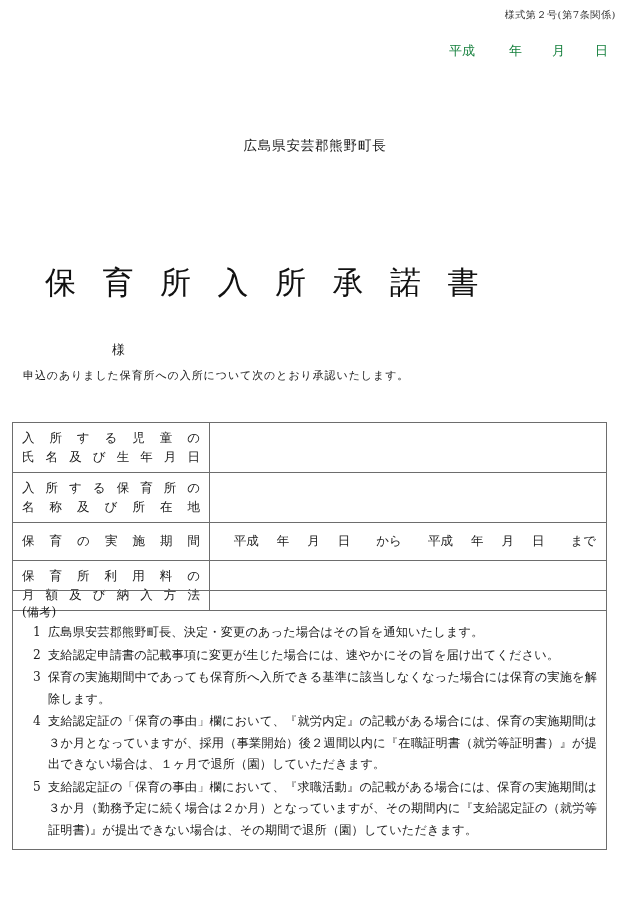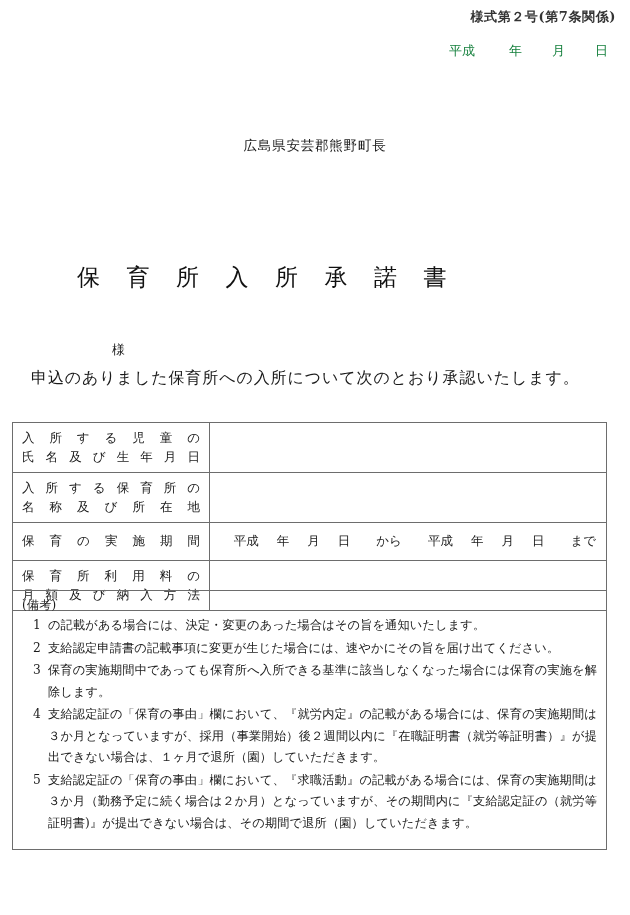--- a/index.html
+++ b/index.html
@@ -21,25 +21,24 @@
     width: 630px;
     height: 915px;
     overflow: hidden;
   }
 
   
   .form-no {
     position: absolute;
     top: 8px;
     right: 14px;
-    font-size: 13px;
+    font-size: 10px;
     letter-spacing: 0.6px;
     color: #333;
     white-space: nowrap;
-    font-weight: bold;
   }
 
   
   .date-line {
     position: absolute;
     top: 42px;
     right: 22px;
     font-size: 13px;
     color: #15803d;
     white-space: nowrap;
@@ -58,21 +57,21 @@
     letter-spacing: 0.8px;
   }
 
   
   .doc-title {
     position: absolute;
     top: 262px;
     left: 0;
     width: 524px;
     text-align: center;
-    font-size: 23px;
+    font-size: 31px;
     letter-spacing: 0.5px;
     color: #111;
   }
   .doc-title .t-ch {
     display: inline-block;
     margin: 0 13px;
   }
 
   
   .sama {
@@ -80,24 +79,23 @@
     top: 341px;
     left: 112px;
     font-size: 13px;
   }
 
   
   .intro {
     position: absolute;
     top: 368px;
     left: 23px;
-    font-size: 16px;
+    font-size: 11px;
     letter-spacing: 0.9px;
     white-space: nowrap;
-    margin-left: 8px;
   }
 
   
   .tbl {
     position: absolute;
     left: 12px;
     top: 422px;
     width: 595px;
     border-collapse: collapse;
     table-layout: fixed;
@@ -139,21 +137,21 @@
 
   
   .notes {
     position: absolute;
     left: 12px;
     top: 590px;
     width: 595px;
     height: 260px;
     border: 1px solid #6d6d6d;
     box-sizing: border-box;
-    padding: 5px 9px 0 9px;
+    padding: 12px 9px 0 9px;
   }
   .notes-title {
     font-size: 12px;
     line-height: 18px;
     letter-spacing: 0.3px;
   }
   .note-item {
     display: flex;
     font-size: 12.2px;
     line-height: 21.5px;
@@ -285,21 +283,21 @@
         <td class="value"></td>
       </tr>
     </tbody>
   </table>
 
   <div class="notes">
     <div class="notes-title">(備考)</div>
     <div class="note-list">
         <div class="note-item">
           <div class="note-num">1</div>
-          <div class="note-body">の記載がある場合には、決定・変更のあった場合はその旨を通知いたします。</div>
+          <div class="note-body">広島県安芸郡熊野町長、決定・変更のあった場合はその旨を通知いたします。</div>
         </div>
         <div class="note-item">
           <div class="note-num">2</div>
           <div class="note-body">支給認定申請書の記載事項に変更が生じた場合には、速やかにその旨を届け出てください。</div>
         </div>
         <div class="note-item">
           <div class="note-num">3</div>
           <div class="note-body">保育の実施期間中であっても保育所へ入所できる基準に該当しなくなった場合には保育の実施を解除します。</div>
         </div>
         <div class="note-item">

